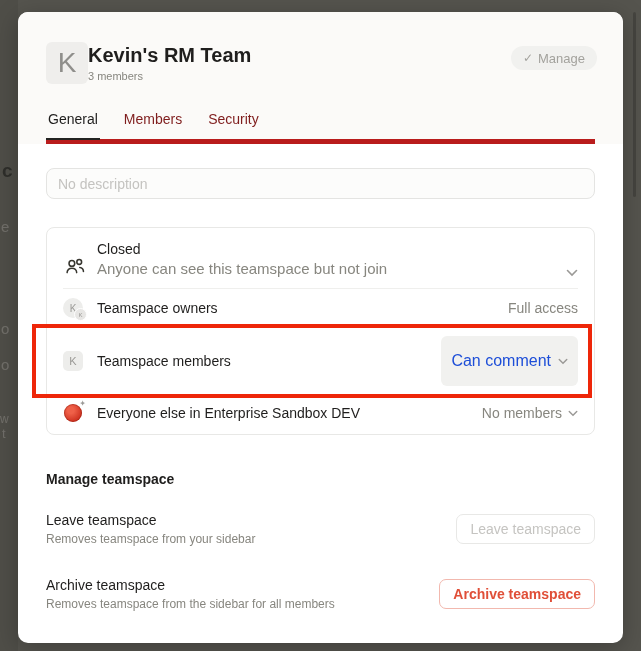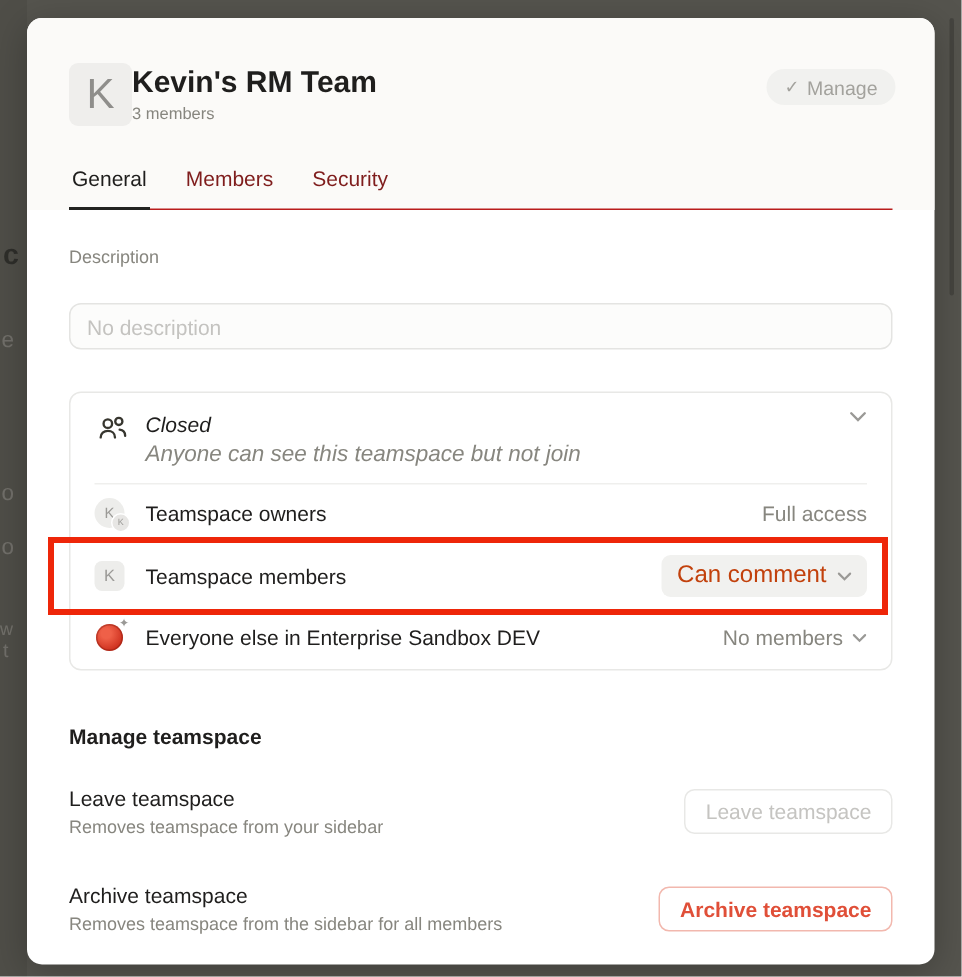--- a/index.html
+++ b/index.html
@@ -28,51 +28,51 @@
   .ts-head-text{padding-top:1px;}
   .ts-title{font-size:20px;font-weight:700;color:#1f1e1d;line-height:24px;}
   .ts-subtitle{font-size:11px;color:#87867f;margin-top:3px;}
   .joined-badge{
     position:absolute;right:-2px;top:4px;height:24px;padding:0 12px;
     background:#f1f1ef;border-radius:13px;display:flex;align-items:center;gap:5px;
     font-size:13px;color:#a3a29d;
   }
   .joined-check{font-size:12px;color:#a3a29d;}
 
-  .tabs{display:flex;margin-top:27px;padding:0 0 0 0;border-bottom:1px solid #b91c1c;}
+  .tabs{display:flex;margin-top:27px;padding:0 0 0 0;border-bottom:5px solid #b91c1c;}
   .tab{
     font-size:14px;color:#7f1d1d;padding:0 2px 11px 2px;margin-right:22px;cursor:pointer;
     border-bottom:2px solid transparent;margin-bottom:-1px;
   }
   .tab.active{color:#1f1e1d;font-weight:500;border-bottom:2px solid #232321;}
 
   .modal-body{padding:0 28px;}
   .desc-label{font-size:12px;color:#87867f;margin-top:24px;}
   .desc-input{
     margin-top:24px;width:100%;box-sizing:border-box;height:31px;
     background:#fcfcfb;border:1px solid #e4e4e2;border-radius:8px;
     font-size:14px;color:#37362f;padding:0 11px;outline:none;
     font-family:"Liberation Sans","DejaVu Sans",sans-serif;
   }
   .desc-input::placeholder{color:#c4c3c0;}
 
   .perm-card{margin-top:28px;border:1px solid #e8e8e6;border-radius:8px;background:#fff;}
-  .perm-head{display:flex;align-items:flex-start;padding:12px 16px 11px 16px;cursor:pointer;font-style:italic;}
+  .perm-head{display:flex;align-items:flex-end;padding:12px 16px 11px 16px;cursor:pointer;}
   .perm-head-icon{flex:0 0 auto;width:24px;display:flex;justify-content:center;}
   .perm-head-text{margin-left:10px;flex:1 1 auto;}
   .perm-head-title{font-size:14px;color:#1f1e1d;line-height:18px;}
   .perm-head-sub{font-size:15px;color:#87867f;margin-top:2px;}
   .perm-divider{height:1px;background:#efefed;margin:0 16px;}
 
   .perm-row{display:flex;align-items:center;padding:9px 16px;position:relative;}
   .perm-row-label{font-size:14px;color:#1f1e1d;margin-left:14px;flex:1 1 auto;}
   .perm-row-value{font-size:14px;color:#87867f;display:flex;align-items:center;gap:6px;}
   .value-pill{
-    background:#f1f1ef;border-radius:6px;padding:5px 10px;cursor:pointer;
-    display:flex;align-items:center;gap:7px;color:#c2410c;
+    background:#f1f1ef;border-radius:6px;padding:16px 10px;cursor:pointer;
+    display:flex;align-items:center;gap:7px;color:#1d4ed8;
   }
   .circle-avatar{
     position:relative;width:20px;height:20px;border-radius:50%;background:#ededeb;
     display:flex;align-items:center;justify-content:center;font-size:10px;color:#9b9a97;flex:0 0 auto;
   }
   .circle-avatar .sub-badge{
     position:absolute;right:-4px;bottom:-3px;width:11px;height:11px;border-radius:50%;
     background:#e7e6e4;border:1.5px solid #fff;display:flex;align-items:center;justify-content:center;
     font-size:6px;color:#9b9a97;
   }
@@ -135,21 +135,20 @@
     </div>
 
     <div class="tabs">
       <div class="tab active">General</div>
       <div class="tab">Members</div>
       <div class="tab">Security</div>
     </div>
   </div>
 
   <div class="modal-body">
-    <div class="desc-label">Description</div>
     <input class="desc-input" type="text" placeholder="No description" style="">
 
     <div class="perm-card">
 
       <div class="perm-head">
         <span class="perm-head-icon">
           <svg width="22" height="22" viewBox="0 0 24 24" fill="none" stroke="#37362f" stroke-width="1.7" stroke-linecap="round">
             <circle cx="8.6" cy="9.2" r="3.1"></circle>
             <path d="M3.4 19.2c0-2.9 2.3-4.8 5.2-4.8s5.2 1.9 5.2 4.8"></path>
             <circle cx="16.6" cy="7.6" r="2.6"></circle>

